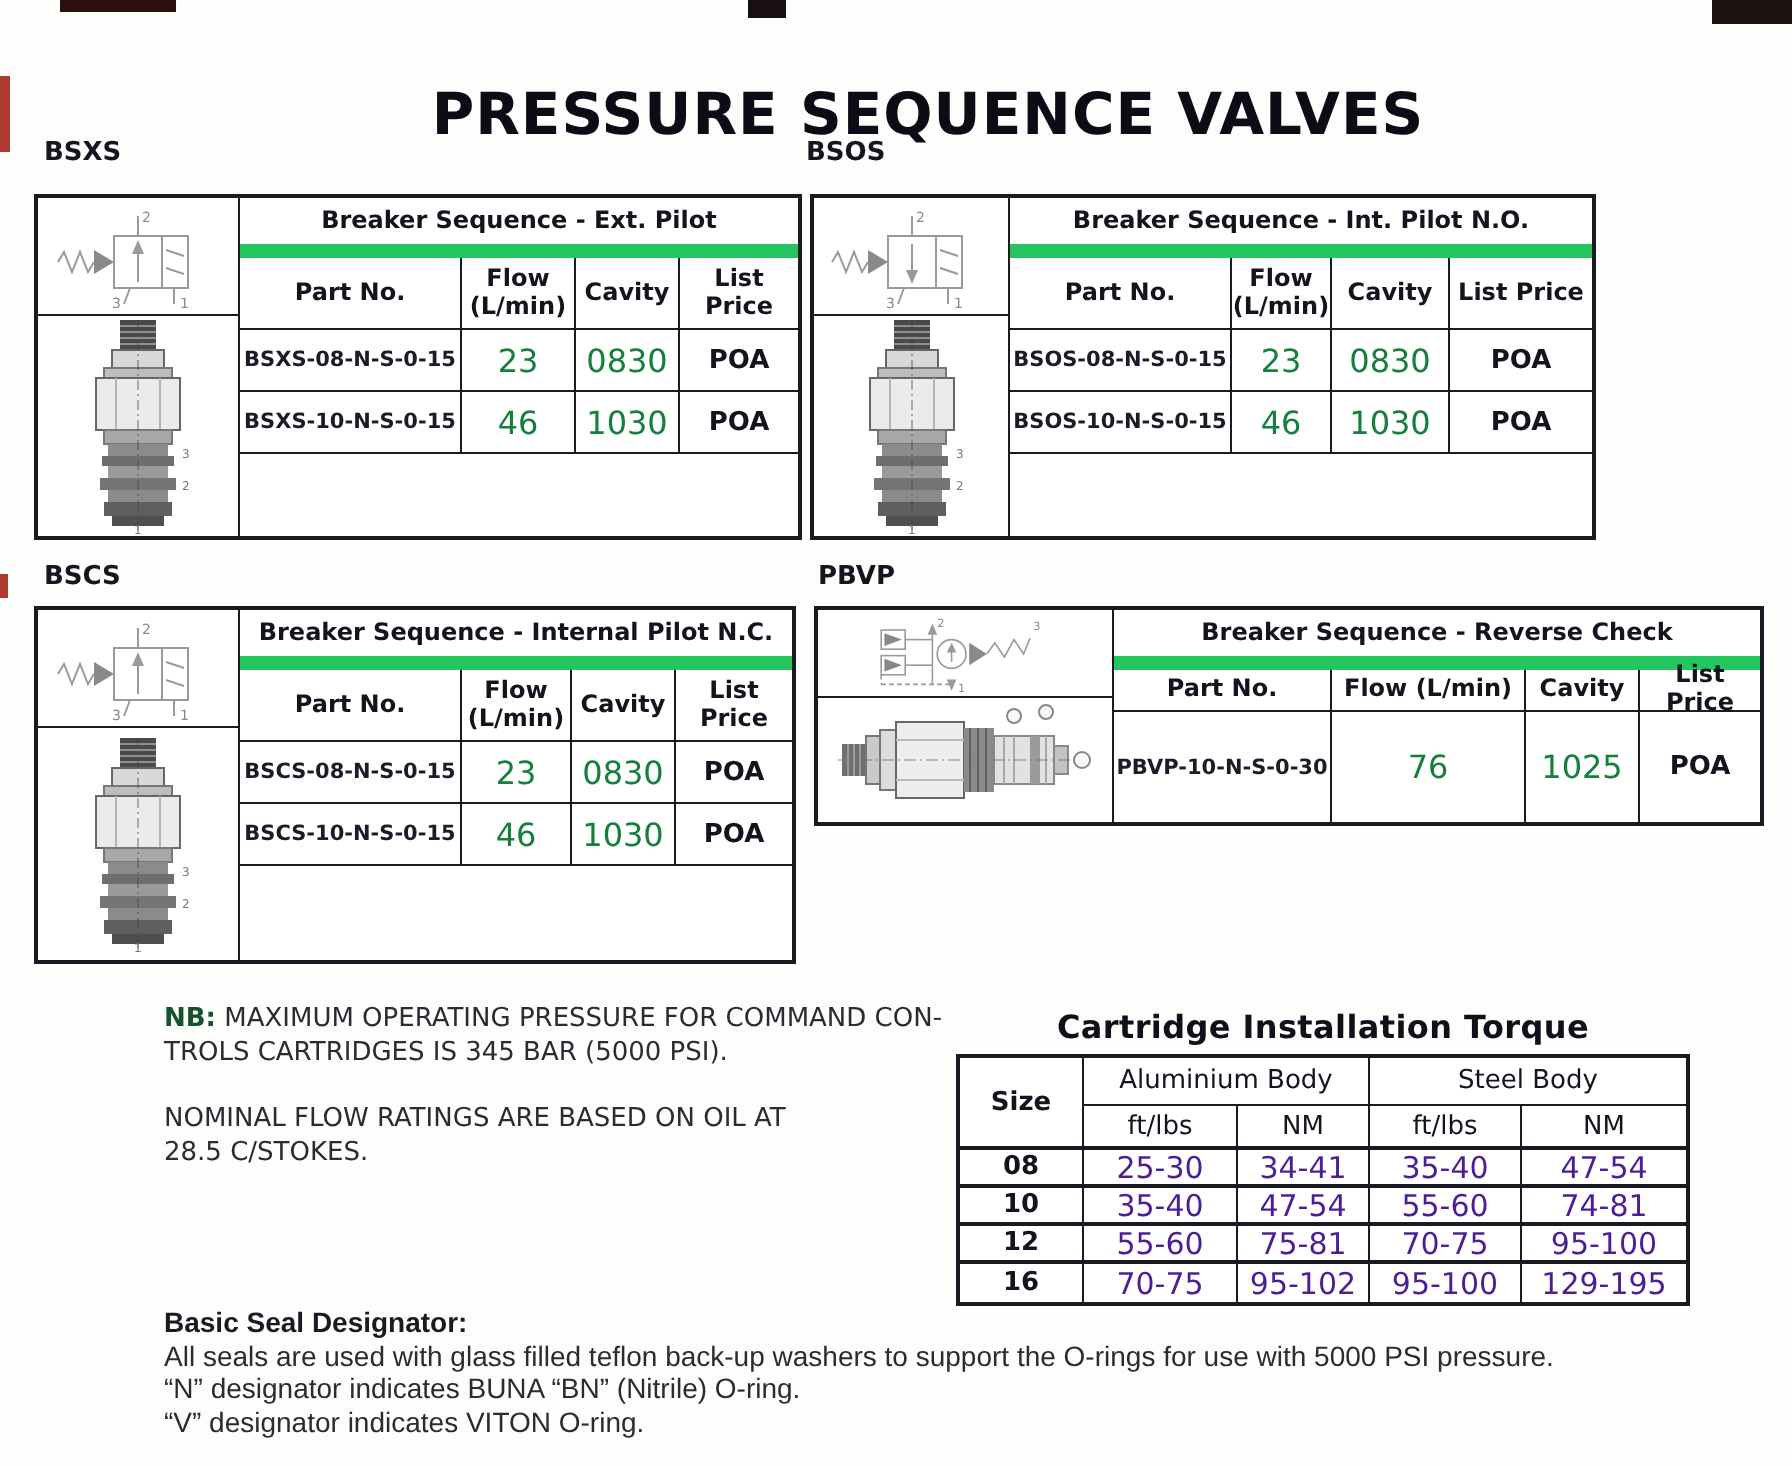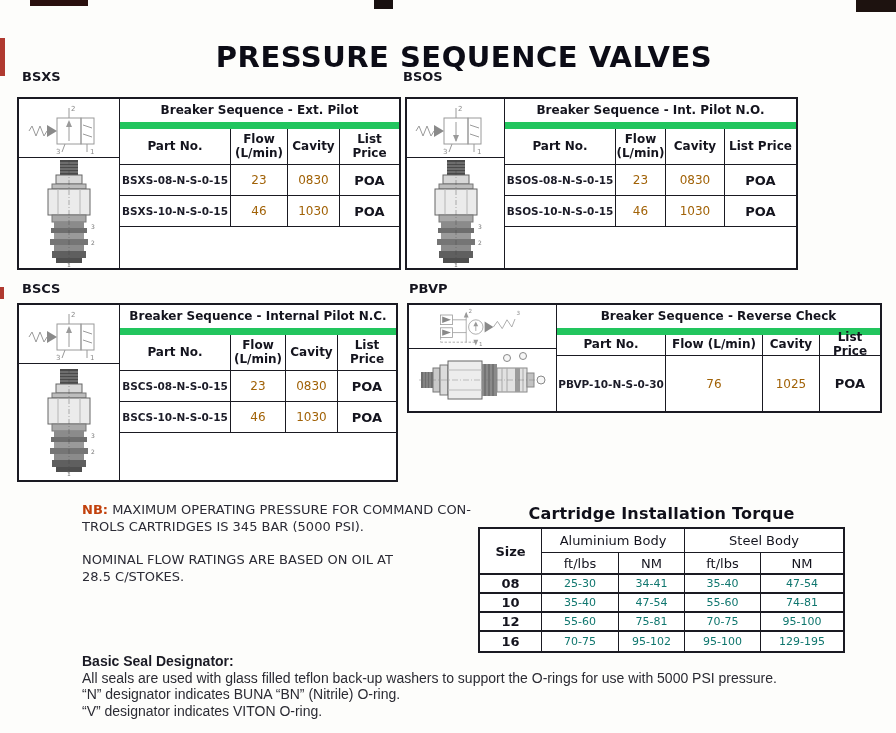--- a/index.html
+++ b/index.html
@@ -57,41 +57,41 @@
   .c{display:flex;align-items:center;justify-content:center;text-align:center;box-sizing:border-box;min-width:0;}
   .c + .c{border-left:1px solid #1a1a22;}
   .t-head .c{font-weight:bold;font-size:12px;color:#14141e;line-height:1.15;}
   .c.part{width:110px;}
   .bsxs .c.flow{width:57px;}  .bsxs .c.cavity{width:52px;}
   .bsos .c.flow{width:50px;}  .bsos .c.cavity{width:59px;}
   .bscs .c.flow{width:55px;}  .bscs .c.cavity{width:52px;}
   .pbvp .c.part{width:108px;} .pbvp .c.flow{width:97px;} .pbvp .c.cavity{width:57px;}
   .c.price{flex:1;}
   .t-row .c.part{font-weight:bold;font-size:10.5px;color:#1c1c28;}
-  .t-row .c.flow,.t-row .c.cavity{font-size:12px;color:#a16207;}
+  .t-row .c.flow,.t-row .c.cavity{font-size:16px;color:#15803d;}
   .t-row .c.price{font-weight:bold;font-size:13px;color:#14141e;}
 
   
   .nb-note{position:absolute;left:82px;top:502px;width:398px;font-size:13px;line-height:1.3;color:#2b2b35;}
-  .nb-note .bold{font-weight:bold;color:#c2410c;}
+  .nb-note .bold{font-weight:bold;color:#14532d;}
   .nb-gap{height:16px;}
 
   
   .torque-title{
     position:absolute;left:478px;top:504px;width:367px;text-align:center;
     font-size:16px;font-weight:bold;color:#10101a;letter-spacing:0.2px;
   }
   .torque{
     position:absolute;left:478px;top:527px;width:367px;box-sizing:border-box;
     border:2px solid #1a1a22;background:#fff;display:grid;
     grid-template-columns:62px 77px 66px 76px 1fr;
     grid-template-rows:24px 22px 19px 19px 19px 19px;
   }
   .tq{display:flex;align-items:center;justify-content:center;box-sizing:border-box;
-      border-right:1px solid #1a1a22;border-bottom:2px solid #1a1a22;font-size:11px;color:#0f766e;}
+      border-right:1px solid #1a1a22;border-bottom:2px solid #1a1a22;font-size:15px;color:#4c1d95;}
   .tq.hd{font-weight:normal;font-size:13px;color:#14141e;}
   .tq.grp{border-bottom:1px solid #1a1a22;}
   .tq.no-r{border-right:none;}
   .tq.no-b{border-bottom:none;}
   .tq.sz{font-weight:bold;font-size:13px;color:#14141e;}
   .tq-size-h{grid-row:1/3;grid-column:1;}
   .tq-alu{grid-row:1;grid-column:2/4;}
   .tq-steel{grid-row:1;grid-column:4/6;}
 
   

